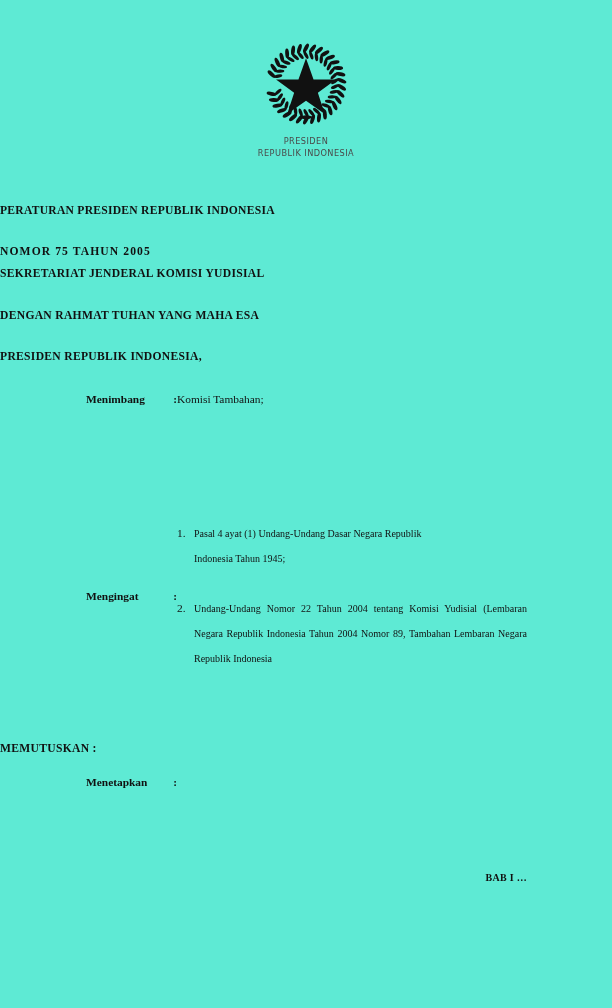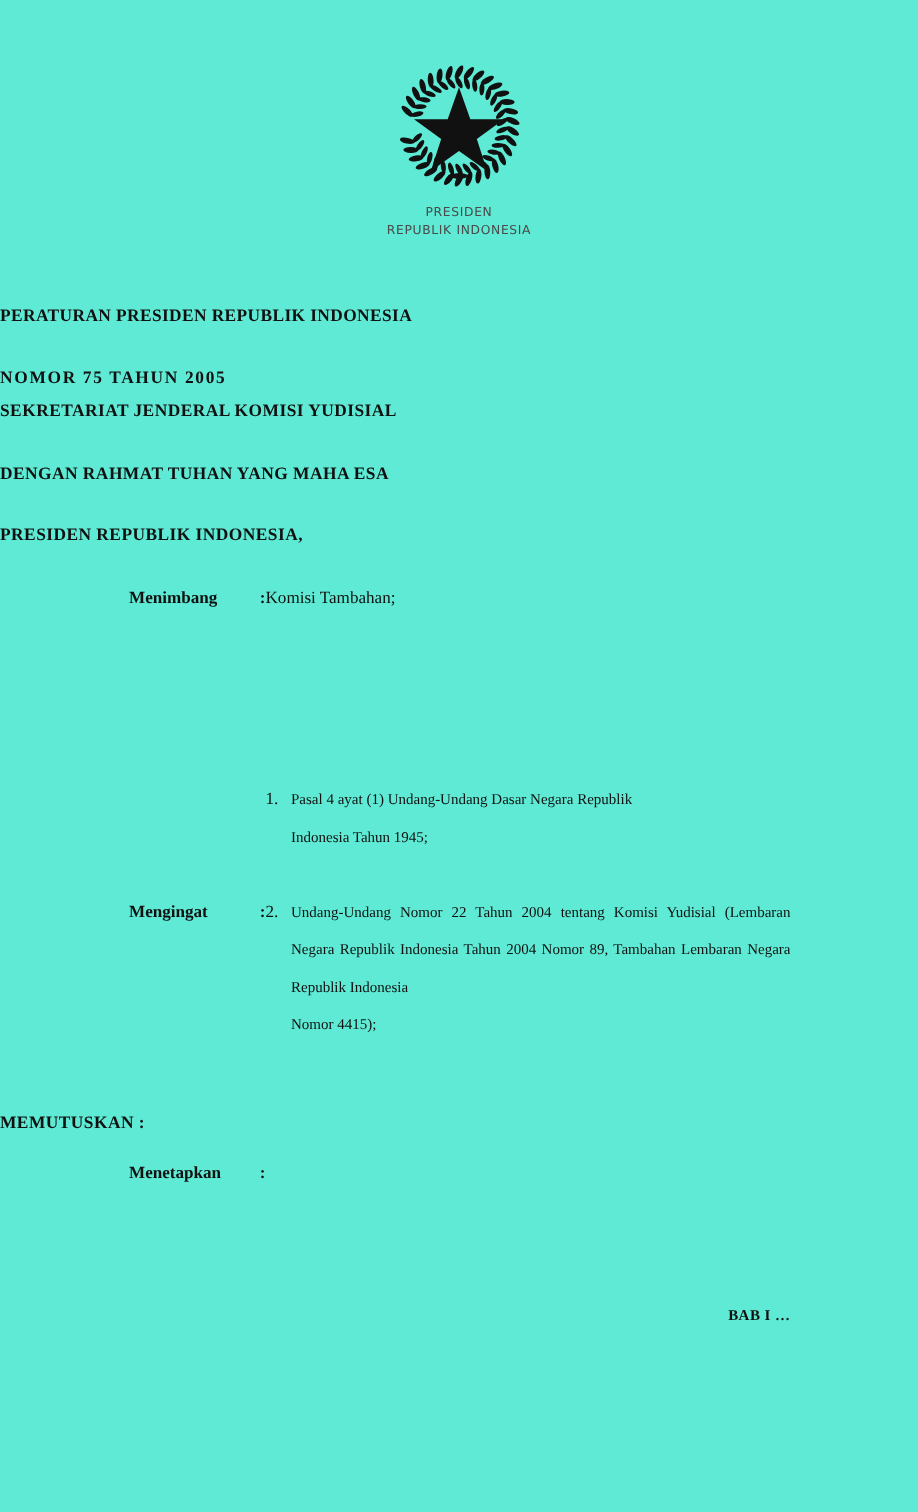--- a/index.html
+++ b/index.html
@@ -402,21 +402,21 @@
     <div class="clause-label">Mengingat</div>
     <div class="clause-colon">:</div>
     <div class="clause-body">
       <ol class="numlist">
         <li>
           <span class="marker">1.</span>
           <span class="item-text"><span>Pasal 4 ayat (1) Undang-Undang Dasar Negara Republik</span><span class="lastline">Indonesia Tahun 1945;</span></span>
         </li>
         <li>
           <span class="marker">2.</span>
-          <span class="item-text"><span>Undang-Undang Nomor 22 Tahun 2004 tentang Komisi Yudisial (Lembaran Negara Republik Indonesia Tahun 2004 Nomor 89, Tambahan Lembaran Negara Republik Indonesia</span><span class="lastline">Nomor 4415);</span></span>
+          <span class="item-text"><span>Undang-Undang Nomor 22 Tahun 2004 tentang Komisi Yudisial (Lembaran Negara Republik Indonesia Tahun 2004 Nomor 89, Tambahan Lembaran Negara Republik Indonesia</span></span>
         </li>
       </ol>
     </div>
   </div>
 
   <div class="heading" id="decide-line">MEMUTUSKAN :</div>
 
   <div class="clause" id="clause-menetapkan">
     <div class="clause-label">Menetapkan</div>
     <div class="clause-colon">:</div>

